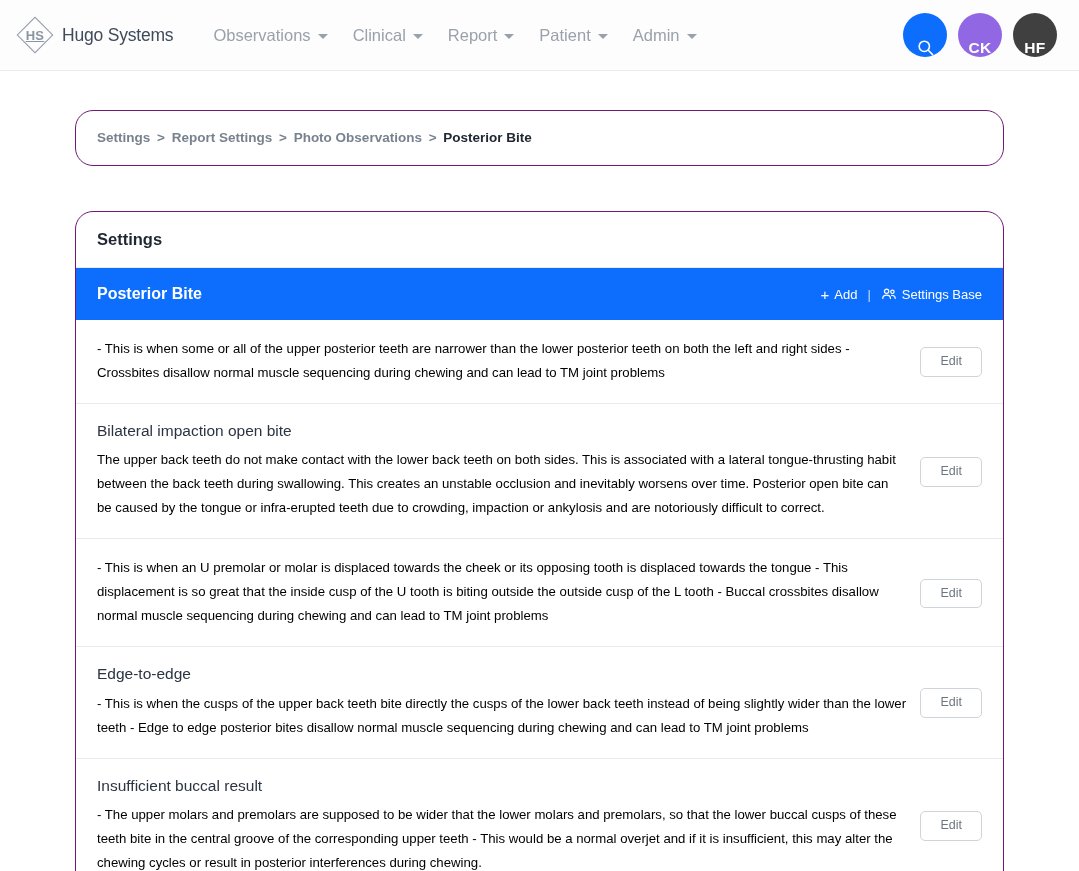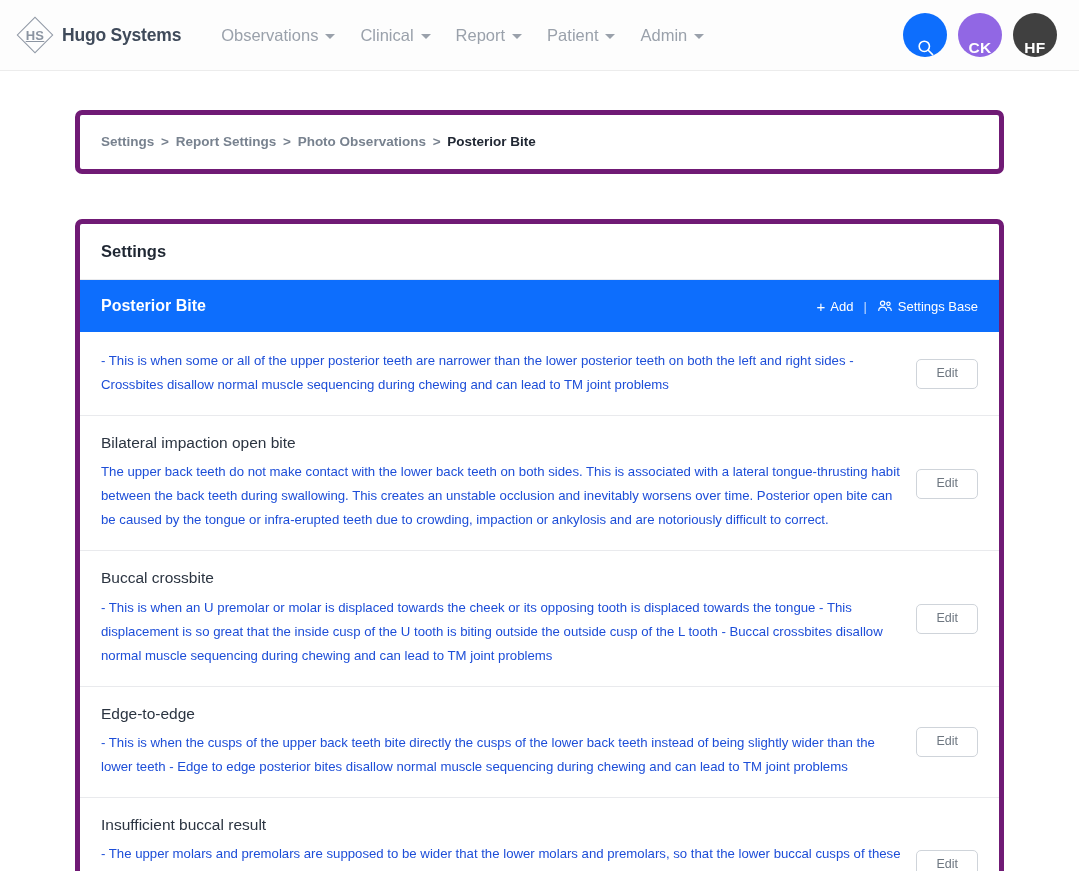--- a/index.html
+++ b/index.html
@@ -51,21 +51,21 @@
     justify-content: center;
     font-size: 13px;
     font-weight: 700;
     color: #8b94a1;
     letter-spacing: .3px;
     text-decoration: underline;
   }
 
   .brand-name {
     font-size: 17.5px;
-    font-weight: 700;
+    font-weight: 400;
     color: #3f4a5a;
     letter-spacing: -.2px;
     white-space: nowrap;
   }
 
   .main-nav {
     display: flex;
     align-items: center;
     gap: 25px;
   }
@@ -113,22 +113,22 @@
   .search-btn svg { display: block; }
   .avatar-ck { background: #9167e4; }
   .avatar-hf { background: #404040; }
 
   
   .page {
     padding: 0 75px;
   }
 
   .card {
-    border: 5px solid #701a75;
-    border-radius: 7px;
+    border: 1px solid #701a75;
+    border-radius: 18px;
     background: #ffffff;
     overflow: hidden;
   }
 
   .breadcrumb-card {
     margin-top: 39px;
     padding: 19px 21px;
   }
 
   .breadcrumb {
@@ -200,21 +200,21 @@
 
   .obs-title {
     font-size: 15.5px;
     color: #2b3441;
     line-height: 1.3;
     margin-bottom: 7px;
   }
 
   .obs-desc {
     font-size: 13.2px;
-    color: #1d4ed8;
+    color: #000000;
     line-height: 1.82;
   }
 
   .obs-action {
     flex: 0 0 auto;
     align-self: center;
     padding-top: 2px;
   }
 
   .edit-btn {
@@ -339,21 +339,20 @@
         <div class="obs-title">Bilateral impaction open bite</div>
         <div class="obs-desc">The upper back teeth do not make contact with the lower back teeth on both sides. This is associated with a lateral tongue-thrusting habit between the back teeth during swallowing. This creates an unstable occlusion and inevitably worsens over time. Posterior open bite can be caused by the tongue or infra-erupted teeth due to crowding, impaction or ankylosis and are notoriously difficult to correct.</div>
       </div>
       <div class="obs-action">
         <button class="edit-btn">Edit</button>
       </div>
     </div>
 
     <div class="obs-row">
       <div class="obs-text">
-        <div class="obs-title">Buccal crossbite</div>
         <div class="obs-desc">- This is when an U premolar or molar is displaced towards the cheek or its opposing tooth is displaced towards the tongue - This displacement is so great that the inside cusp of the U tooth is biting outside the outside cusp of the L tooth - Buccal crossbites disallow normal muscle sequencing during chewing and can lead to TM joint problems</div>
       </div>
       <div class="obs-action">
         <button class="edit-btn">Edit</button>
       </div>
     </div>
 
     <div class="obs-row">
       <div class="obs-text">
         <div class="obs-title">Edge-to-edge</div>

